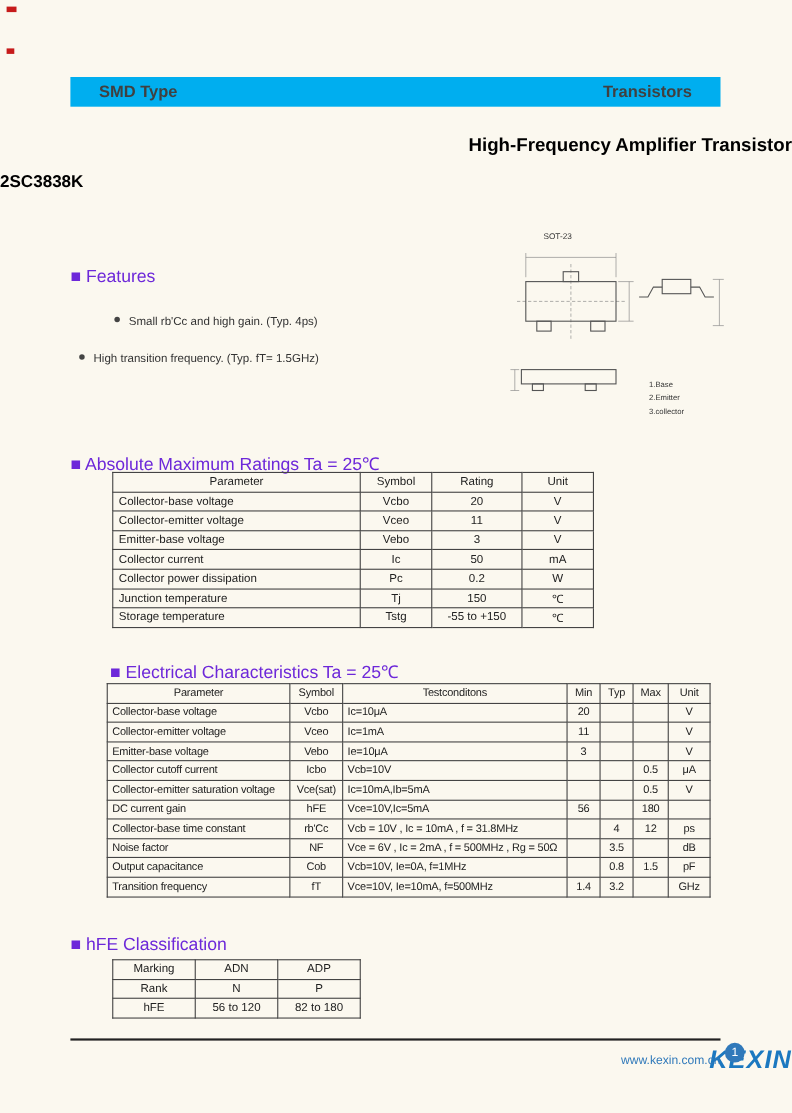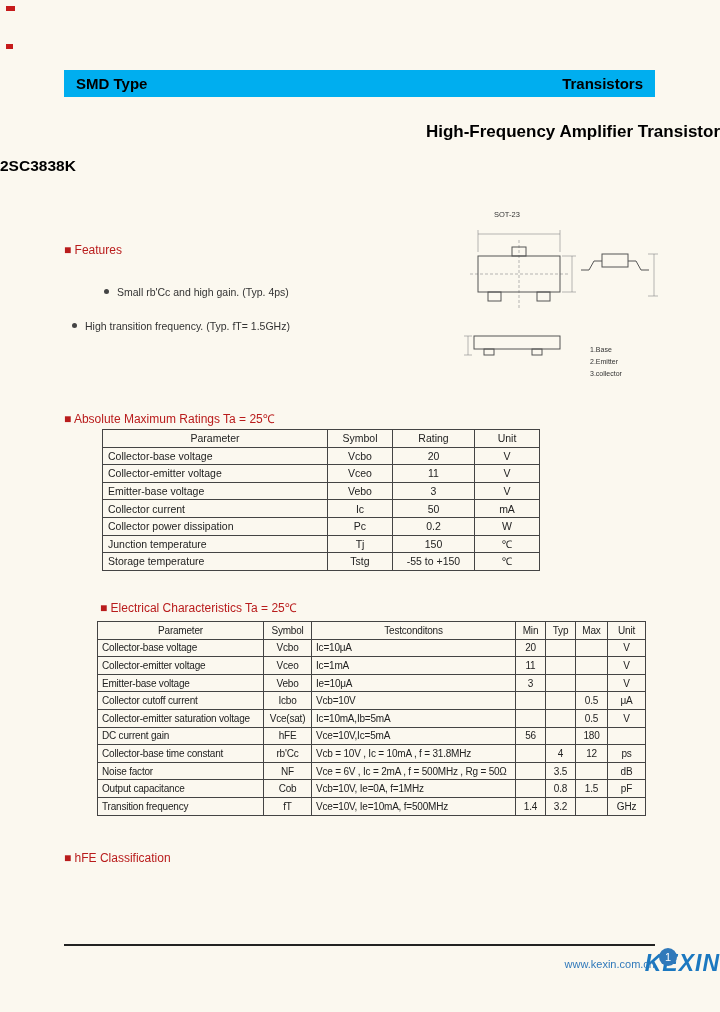--- a/index.html
+++ b/index.html
@@ -4,25 +4,25 @@
 <style>
   html,body{margin:0;padding:0;}
   body{background:#f4f1e6;font-family:"Liberation Sans",sans-serif;}
   .page{position:relative;width:720px;height:1012px;background:#fbf8ef;overflow:hidden;color:#1a1a1a;}
   .redmark{position:absolute;background:#c61b1b;}
   .rm1{left:6px;top:6px;width:9px;height:5px;}
   .rm2{left:6px;top:44px;width:7px;height:5px;}
 
   .headbar{position:absolute;left:64px;top:70px;width:591px;height:27px;
     background:var(--header-bar,#00aeef);display:flex;align-items:center;justify-content:space-between;
-    padding:0 12px;box-sizing:border-box;color:#000000;font-weight:bold;font-size:15px;}
+    padding:0 26px;box-sizing:border-box;color:#404040;font-weight:bold;font-size:15px;}
   .title{position:absolute;top:122px;left:0;width:100%;text-align:right;font-size:17px;font-weight:bold;color:#000;}
   .partno{position:absolute;top:157px;left:0;width:100%;font-size:15.5px;font-weight:bold;color:#000;}
 
-  .sec-head{position:absolute;font-size:12px;color:#b91c1c;}
+  .sec-head{position:absolute;font-size:16px;color:#6d28d9;}
   .features-head{left:64px;top:243px;}
   .abs-head{left:64px;top:410px;}
   .elec-head{left:64px;top:599px;margin-left:36px;}
   .hfe-head{left:64px;top:851px;}
 
   .feature{position:absolute;left:72px;font-size:10.5px;color:#333;}
   .f1{top:279px;margin-top:41px;}
   .f2{top:286px;padding-left:32px;}
   .bullet{display:inline-block;width:5px;height:5px;background:#444;border-radius:50%;margin-right:8px;vertical-align:2px;}
 
@@ -289,19 +289,43 @@
           <td>Vce=10V, Ie=10mA, f=500MHz</td>
           <td>1.4</td>
           <td>3.2</td>
           <td></td>
           <td>GHz</td>
         </tr>
       </tbody>
   </table>
 
   <div class="sec-head hfe-head">■ hFE Classification</div>
+  <table id="hfe-table">
+    <colgroup>
+        <col style="width:75px">
+        <col style="width:75px">
+        <col style="width:75px">
+      </colgroup>
+    <tbody>
+        <tr>
+          <td>Marking</td>
+          <td>ADN</td>
+          <td>ADP</td>
+        </tr>
+        <tr>
+          <td>Rank</td>
+          <td>N</td>
+          <td>P</td>
+        </tr>
+        <tr>
+          <td>hFE</td>
+          <td>56 to 120</td>
+          <td>82 to 180</td>
+        </tr>
+      </tbody>
+  </table>
 
   <div class="footline"></div>
   <div class="logo">KEXIN</div>
   <a class="site" href="#">www.kexin.com.cn</a>
   <div class="pagenum">1</div>
 
 </div>
 
 </body></html>

